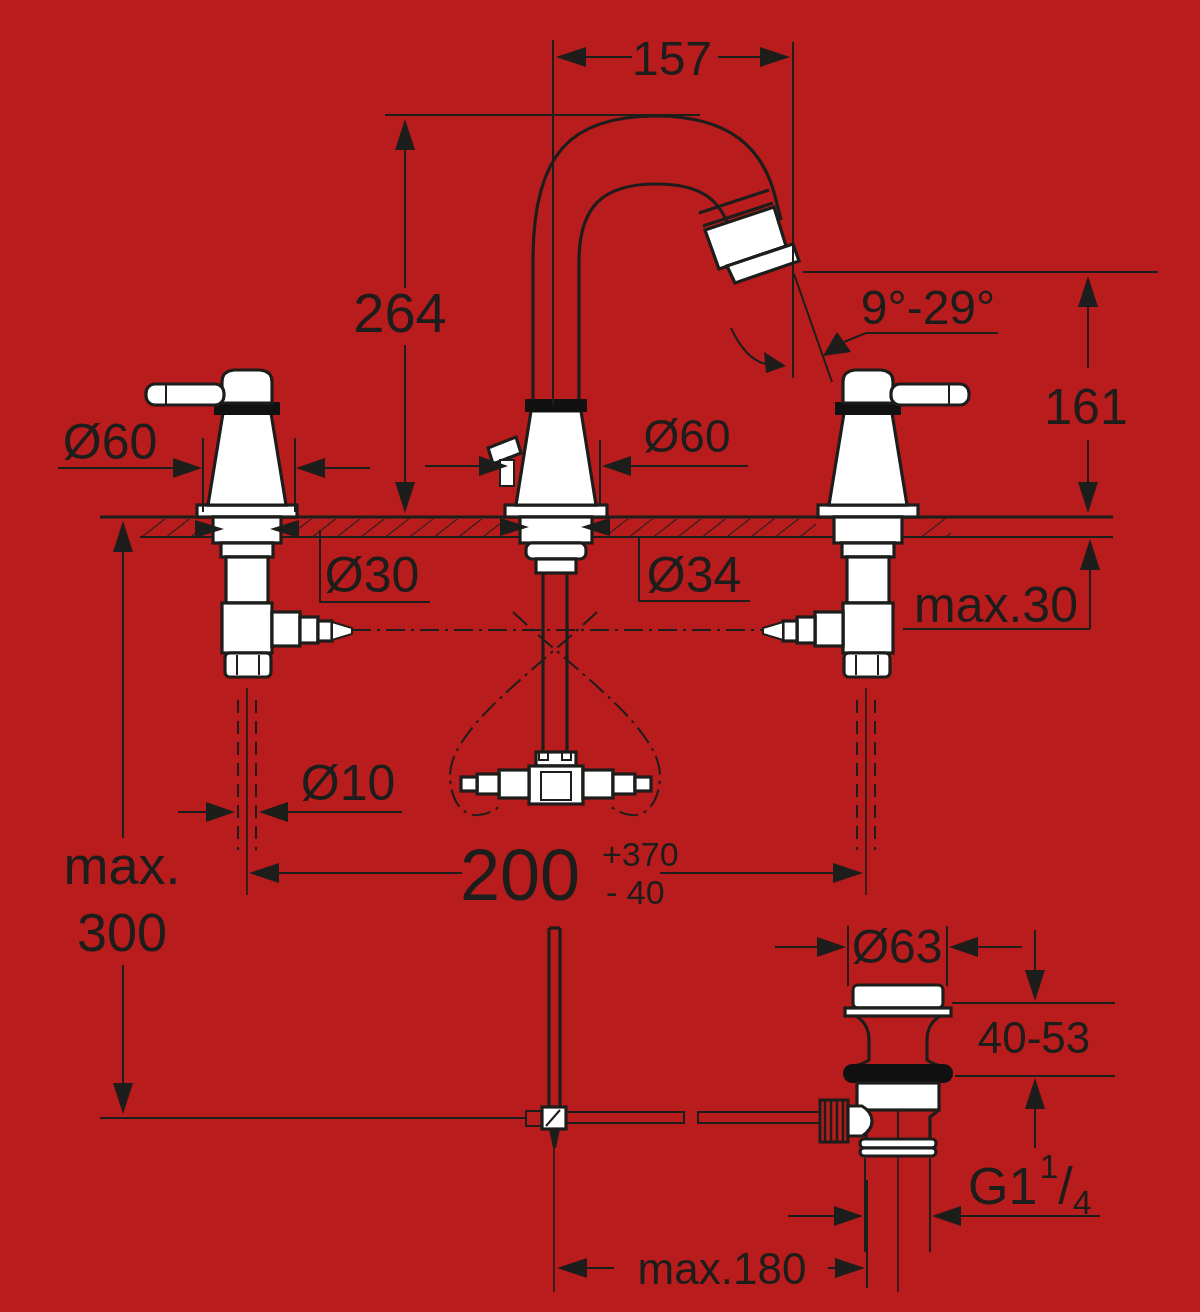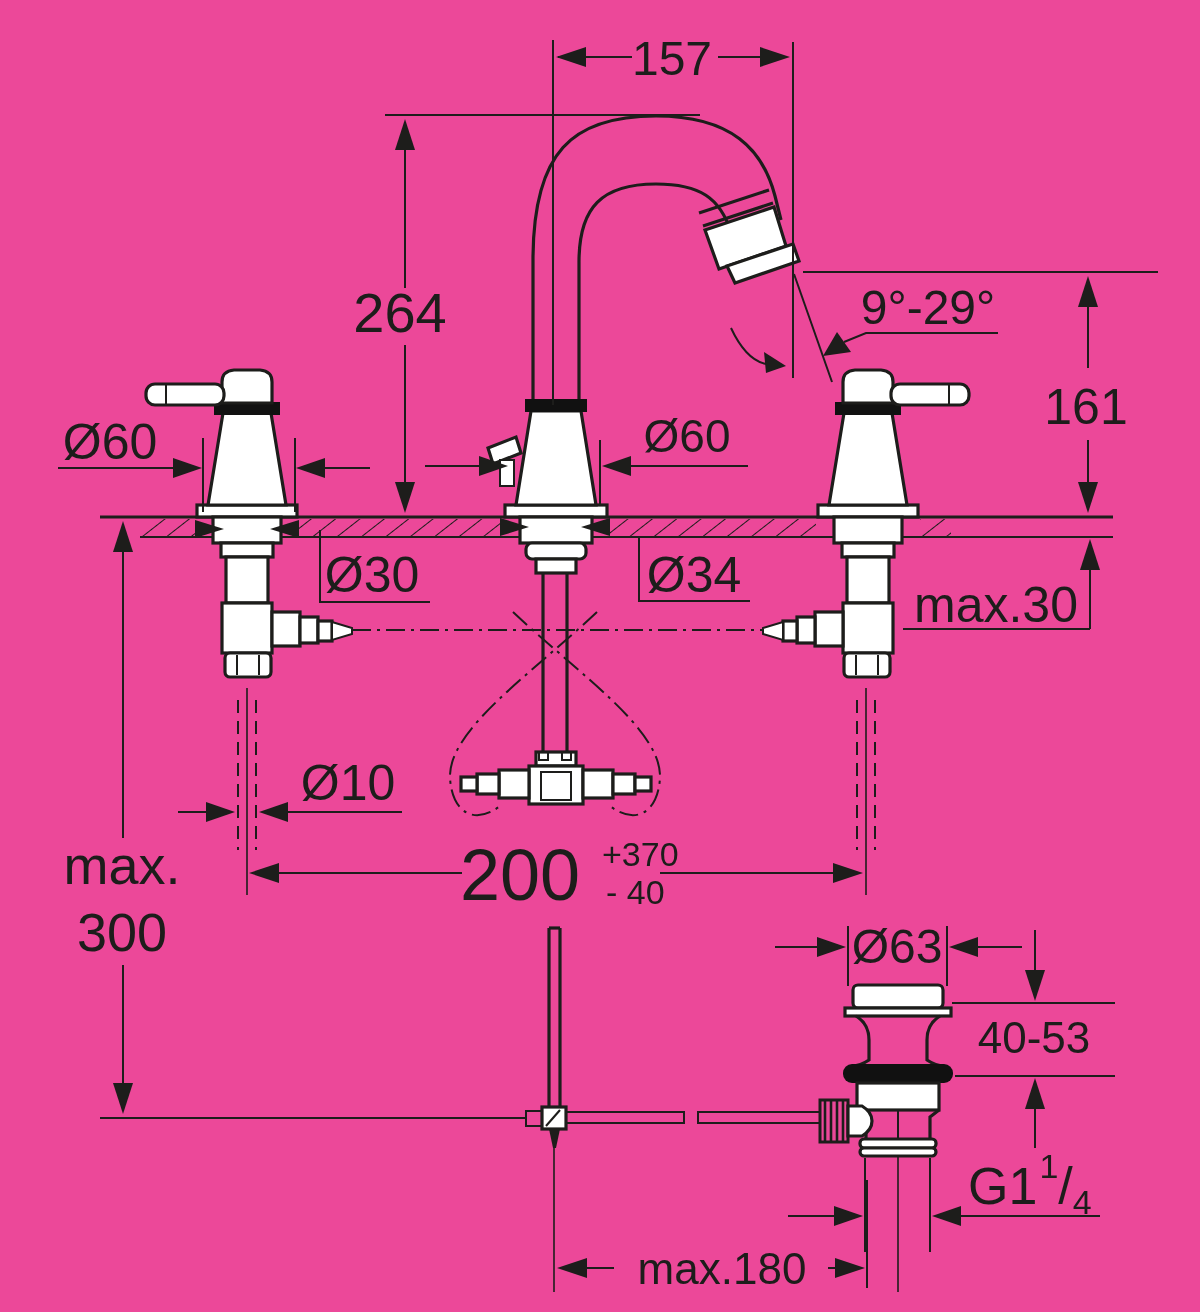--- a/index.html
+++ b/index.html
@@ -1,16 +1,16 @@
 <!DOCTYPE html>
 <html><head>
 <meta charset="utf-8">
 <style>
   html,body{margin:0;padding:0;background:#ffffff;}
-  .stage{width:1200px;height:1312px;background:#ec4899;position:relative;overflow:hidden;}
+  .stage{width:1200px;height:1312px;background:#b91c1c;position:relative;overflow:hidden;}
   svg{display:block;}
   text{font-family:"Liberation Sans","DejaVu Sans",sans-serif;fill:#1d1d1b;}
   .ln{stroke:#1d1d1b;fill:none;}
   .sw3{stroke-width:3.2;}
   .sw2{stroke-width:2;}
   .sw15{stroke-width:1.6;}
   .wht{fill:#ffffff;}
   .blk{fill:#111111;stroke:none;}
   .arr{fill:#1d1d1b;stroke:none;}
   .dash{stroke-dasharray:13 8;}

